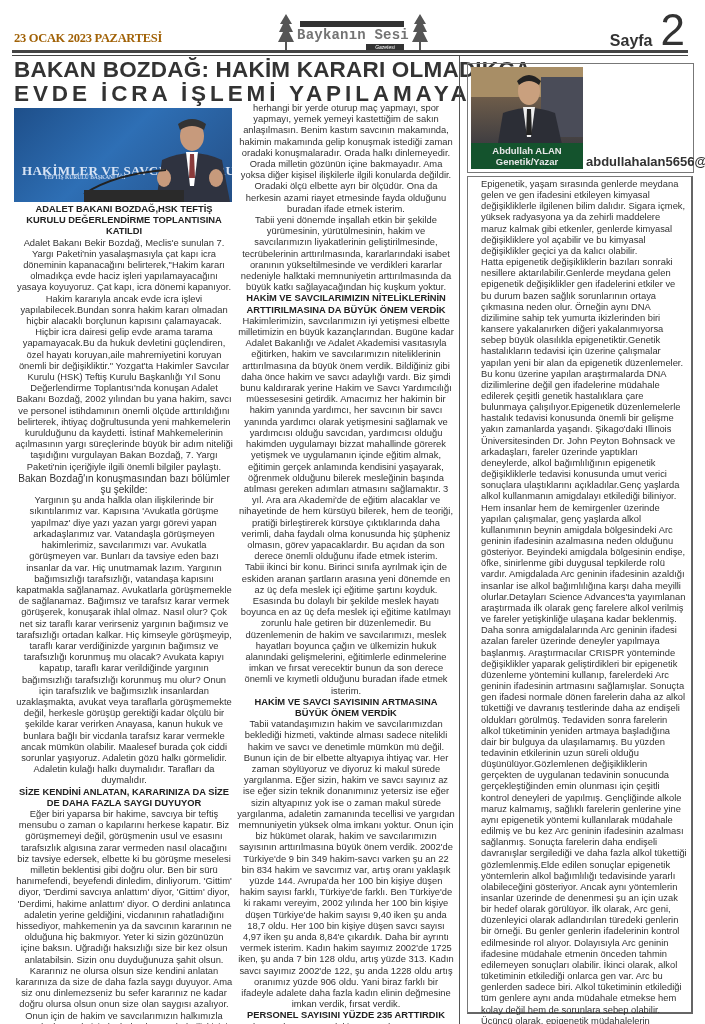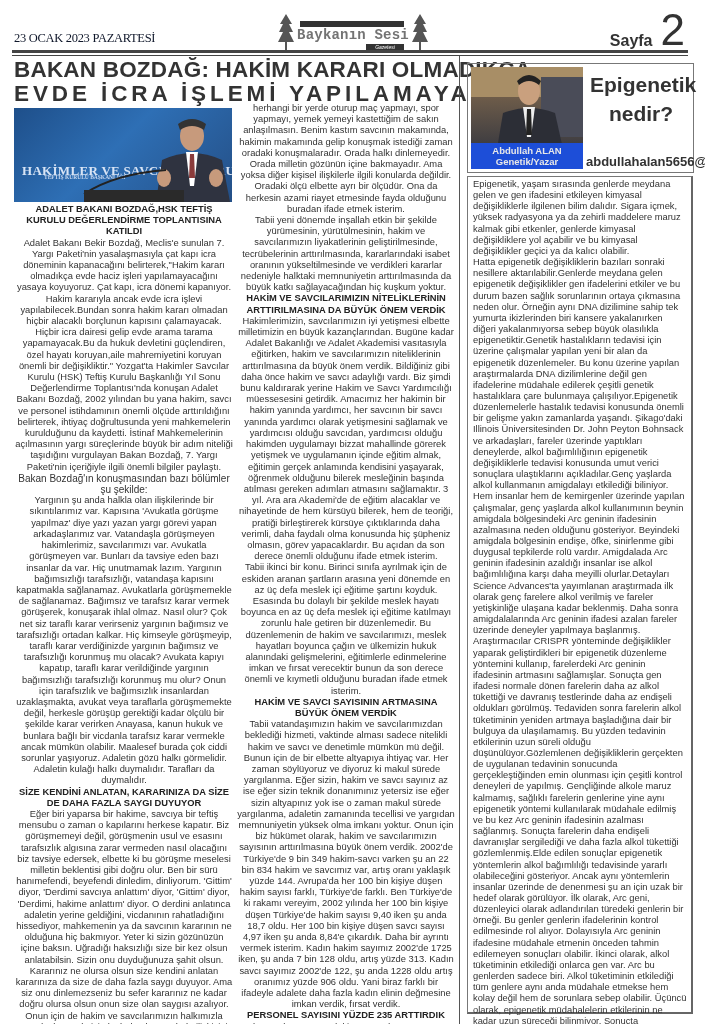--- a/index.html
+++ b/index.html
@@ -1,18 +1,18 @@
 <!DOCTYPE html>
 <html><head>
 <meta charset="utf-8">
 <style>
   html, body { margin:0; padding:0; background:#fff; }
   body { width:705px; height:1024px; position:relative; overflow:hidden; color:#222; font-family:"Liberation Sans", sans-serif; }
   .masthead { position:absolute; left:0; top:0; width:705px; height:52px; }
-  .date { position:absolute; left:14px; top:31px; font-family:"Liberation Serif", serif; font-weight:normal; font-size:12.5px; letter-spacing:-0.3px; color:#0f172a; }
+  .date { position:absolute; left:14px; top:31px; font-family:"Liberation Serif", serif; font-weight:bold; font-size:12.5px; letter-spacing:-0.3px; color:#a16207; }
   .logo { position:absolute; left:278px; top:14px; width:150px; height:38px; }
   .logo .tree { position:absolute; top:0; width:16px; height:38px; }
   .logo .tree.l { left:0; } .logo .tree.r { right:0; }
   .logo .topbar { position:absolute; left:22px; top:7px; width:104px; height:6px; background:#333; }
   .logo .name { position:absolute; left:18px; top:13px; width:114px; text-align:center; font-family:Liberation Mono, monospace; font-weight:bold; font-size:14px; color:#737373; letter-spacing:0.2px; }
   .logo .sub { position:absolute; left:88px; top:30px; width:38px; height:7px; background:#333; color:#fff; font-size:5px; line-height:7px; text-align:center; font-style:italic; }
   .sayfa { position:absolute; right:20px; top:8px; height:42px; display:flex; align-items:flex-end; }
   .sayfa .lbl { font-weight:bold; font-size:16px; color:#333; margin-right:8px; margin-bottom:0; }
   .sayfa .num { font-size:44px; line-height:40px; color:#333; font-weight:normal; }
   .rule { position:absolute; left:12px; width:676px; background:#444; }
@@ -31,24 +31,24 @@
 
   .col { position:absolute; font-size:9.35px; line-height:11.2px; color:#333; text-align:left; }
   .col p { margin:0;text-align:center; }
   .col .h { font-weight:bold; color:#222; }
   .col .small { font-size:10px; }
   .col1 { left:15px; top:204px; width:218px; }
   .col2 { left:237px; top:103px; width:218px; }
 
   .ep-box { position:absolute; left:467px; top:63px; width:225px; height:108px; border:1px solid #777; }
   .ep-photo { position:absolute; left:3px; top:3px; width:112px; height:82px; background:linear-gradient(180deg,#b89a6e 0%,#6f5d4a 35%,#3a3a40 100%); overflow:hidden; }
-  .ep-caption { position:absolute; left:3px; top:79px; width:112px; height:26px; background:#1d4ed8; color:#e8e8e8; font-weight:bold; font-size:9.5px; line-height:11px; text-align:center; padding-top:2px; box-sizing:border-box; }
+  .ep-caption { position:absolute; left:3px; top:79px; width:112px; height:26px; background:#14532d; color:#e8e8e8; font-weight:bold; font-size:9.5px; line-height:11px; text-align:center; padding-top:2px; box-sizing:border-box; }
   .ep-title { position:absolute; left:122px; top:6px; width:102px; text-align:center; font-weight:bold; font-size:21px; line-height:29px; color:#333; }
   .ep-email { position:absolute; left:118px; top:90px; width:106px; font-size:13px; color:#333; font-weight:bold; text-align:right; }
-  .ep-body { position:absolute; left:467px; top:176px; width:226px; height:838px; border:1px solid #777; border-right:2px solid #666; border-bottom:2px solid #666; box-sizing:border-box; padding:2px 4px 0 5px; font-size:9.35px; line-height:11.15px; color:#333; }
+  .ep-body { position:absolute; left:467px; top:176px; width:226px; height:838px; border:1px solid #777; border-right:2px solid #666; border-bottom:2px solid #666; box-sizing:border-box; padding:2px 4px 0 13px; font-size:9.35px; line-height:11.15px; color:#333; }
   .ep-body p { margin:0; }
 </style>
 </head>
 <body>
 
 <div class="masthead">
   <div class="date">23 OCAK 2023 PAZARTESİ</div>
   <div class="logo">
     <svg class="tree l" viewBox="0 0 16 38">
         <polygon points="8,0 14,10 11,10 15,18 11,18 16,28 0,28 5,18 1,18 5,10 2,10" fill="#555"></polygon>
@@ -123,19 +123,18 @@
       <path d="M46 14 Q58 2 70 14 L68 18 Q58 10 48 18 Z" fill="#222"></path>
       <path d="M26 82 L32 46 Q58 36 84 46 L92 82 Z" fill="#2c2e36"></path>
       <polygon points="52,40 64,40 60,70 56,70" fill="#eee"></polygon>
       <polygon points="56,42 60,42 61,68 55,68" fill="#222"></polygon>
     </svg>
   </div>
   <div class="ep-caption">
     <div>Abdullah ALAN</div>
     <div>Genetik/Yazar</div>
   </div>
-  <div class="ep-title">Epigenetik nedir?</div>
   <div class="ep-email">abdullahalan5656@gmail.com</div>
 </div>
 <div class="ep-body" id="epbody">
     <p>Epigenetik, yaşam sırasında genlerde meydana gelen ve gen ifadesini etkileyen kimyasal değişikliklerle ilgilenen bilim dalıdır. Sigara içmek, yüksek radyasyona ya da zehirli maddelere maruz kalmak gibi etkenler, genlerde kimyasal değişikliklere yol açabilir ve bu kimyasal değişiklikler geçici ya da kalıcı olabilir.</p>
     <p> Hatta epigenetik değişikliklerin bazıları sonraki nesillere aktarılabilir.Genlerde meydana gelen epigenetik değişiklikler gen ifadelerini etkiler ve bu durum bazen sağlık sorunlarının ortaya çıkmasına neden olur. Örneğin aynı DNA dizilimine sahip tek yumurta ikizlerinden biri kansere yakalanırken diğeri yakalanmıyorsa sebep büyük olasılıkla epigenetiktir.Genetik hastalıkların tedavisi için üzerine çalışmalar yapılan yeni bir alan da epigenetik düzenlemeler. Bu konu üzerine yapılan araştırmalarda DNA dizilimlerine değil gen ifadelerine müdahale edilerek çeşitli genetik hastalıklara çare bulunmaya çalışılıyor.Epigenetik düzenlemelerle hastalık tedavisi konusunda önemli bir gelişme yakın zamanlarda yaşandı. Şikago'daki Illinois Üniversitesinden Dr. John Peyton Bohnsack ve arkadaşları, fareler üzerinde yaptıkları deneylerde, alkol bağımlılığının epigenetik değişikliklerle tedavisi konusunda umut verici sonuçlara ulaştıklarını açıkladılar.Genç yaşlarda alkol kullanmanın amigdalayı etkilediği biliniyor. Hem insanlar hem de kemirgenler üzerinde yapılan çalışmalar, genç yaşlarda alkol kullanımının beynin amigdala bölgesindeki Arc geninin ifadesinin azalmasına neden olduğunu gösteriyor. Beyindeki amigdala bölgesinin endişe, öfke, sinirlenme gibi duygusal tepkilerde rolü vardır. Amigdalada Arc geninin ifadesinin azaldığı insanlar ise alkol bağımlılığına karşı daha meyilli olurlar.Detayları Science Advances'ta yayımlanan araştırmada ilk olarak genç farelere alkol verilmiş ve fareler yetişkinliğe ulaşana kadar beklenmiş. Daha sonra amigdalalarında Arc geninin ifadesi azalan fareler üzerinde deneyler yapılmaya başlanmış. Araştırmacılar CRISPR yönteminde değişiklikler yaparak geliştirdikleri bir epigenetik düzenleme yöntemini kullanıp, farelerdeki Arc geninin ifadesinin artmasını sağlamışlar. Sonuçta gen ifadesi normale dönen farelerin daha az alkol tükettiği ve davranış testlerinde daha az endişeli oldukları görülmüş. Tedaviden sonra farelerin alkol tüketiminin yeniden artmaya başladığına dair bir bulguya da ulaşılamamış. Bu yüzden tedavinin etkilerinin uzun süreli olduğu düşünülüyor.Gözlemlenen değişikliklerin gerçekten de uygulanan tedavinin sonucunda gerçekleştiğinden emin olunması için çeşitli kontrol deneyleri de yapılmış. Gençliğinde alkole maruz kalmamış, sağlıklı farelerin genlerine yine aynı epigenetik yöntemi kullanılarak müdahale edilmiş ve bu kez Arc geninin ifadesinin azalması sağlanmış. Sonuçta farelerin daha endişeli davranışlar sergilediği ve daha fazla alkol tükettiği gözlemlenmiş.Elde edilen sonuçlar epigenetik yöntemlerin alkol bağımlılığı tedavisinde yararlı olabileceğini gösteriyor. Ancak aynı yöntemlerin insanlar üzerinde de denenmesi şu an için uzak bir hedef olarak görülüyor. İlk olarak, Arc geni, düzenleyici olarak adlandırılan türedeki genlerin bir örneği. Bu genler genlerin ifadelerinin kontrol edilmesinde rol alıyor. Dolayısıyla Arc geninin ifadesine müdahale etmenin önceden tahmin edilemeyen sonuçları olabilir. İkinci olarak, alkol tüketiminin etkilediği onlarca gen var. Arc bu genlerden sadece biri. Alkol tüketiminin etkilediği tüm genlere aynı anda müdahale etmekse hem kolay değil hem de sorunlara sebep olabilir. Üçüncü olarak, epigenetik müdahalelerin etkilerinin ne kadar uzun süreceği bilinmiyor. Sonuçta insanlardaki alkol bağımlılığının epigenetik yöntemlerle tedavi edilebilmesi için gelecekte de pek çok araştırma yapılmasına ihtiyaç var.Epigenetik yöntemlerle tedavi yeni gelişmeye başlamış bir araştırma alanı. Gelecekte genetik hastalıklardan kansere kadar pek çok sağlık sorununu epigenetik araştırmalara konu olacaktır. Esenlik içinde sağlıklı bir yaşam dilerim.</p>
   </div>
 
 </body></html>

